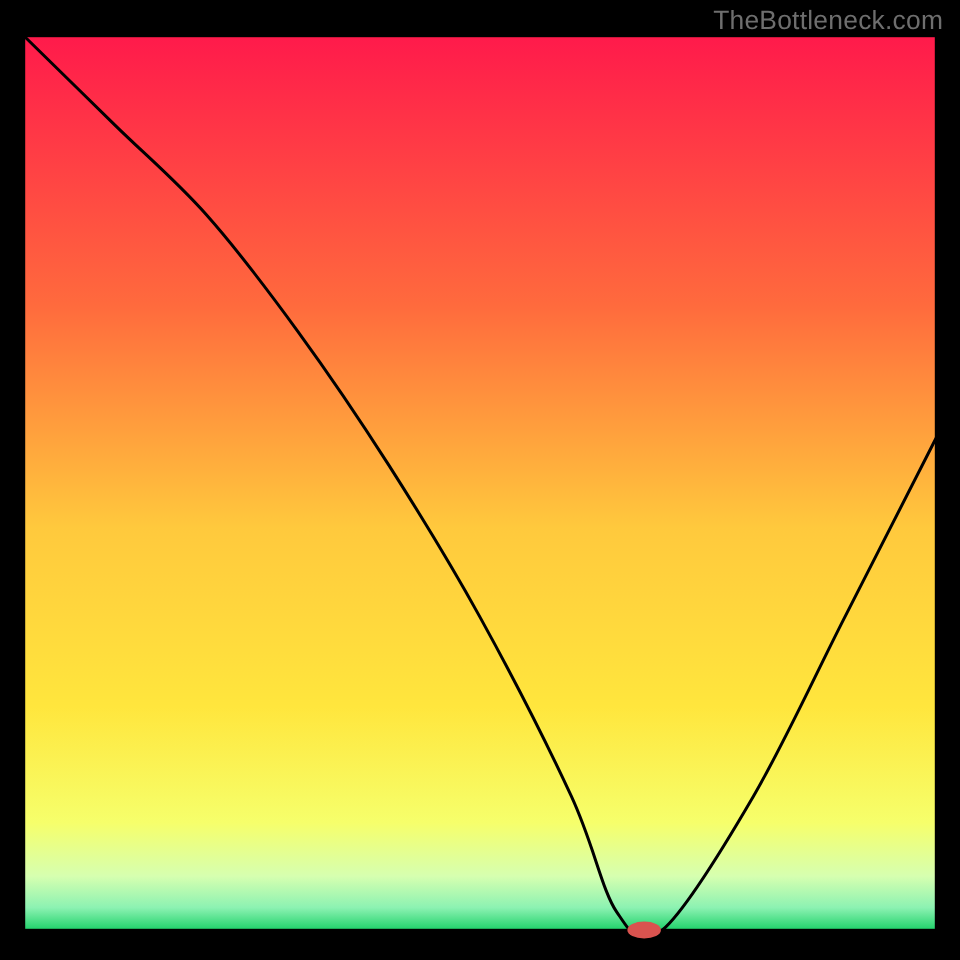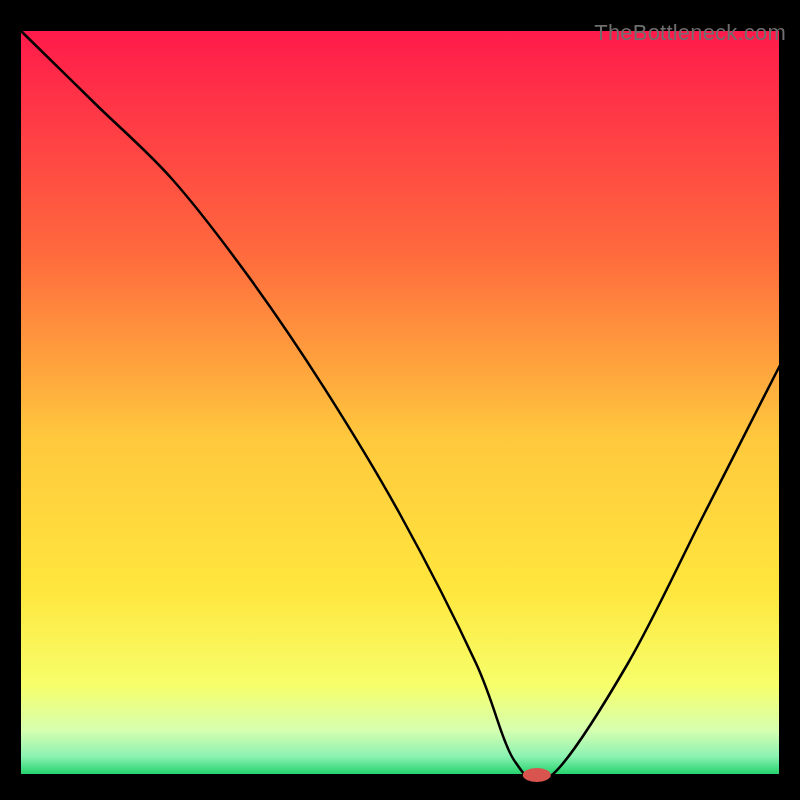--- a/index.html
+++ b/index.html
@@ -12,21 +12,21 @@
   }
   .frame {
     position: absolute;
     top: 0;
     left: 0;
     width: 800px;
     height: 800px;
   }
   .watermark {
     position: absolute;
-    top: 20px;
+    top: 4px;
     right: 14px;
     color: #6e6e6e;
     font-size: 22px;
     font-weight: 500;
     letter-spacing: 0.2px;
     user-select: none;
   }
   svg { display: block; }
 </style>
 </head>

